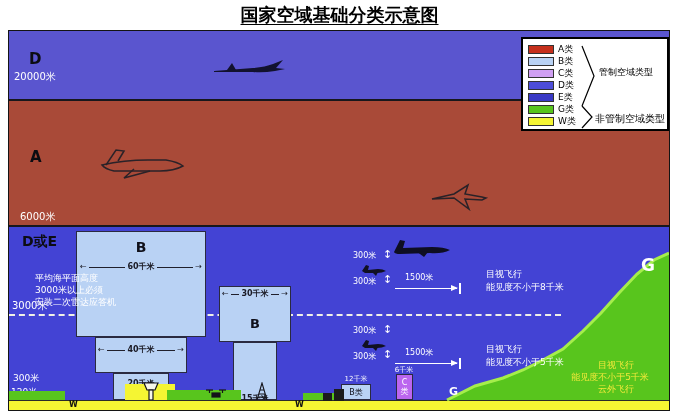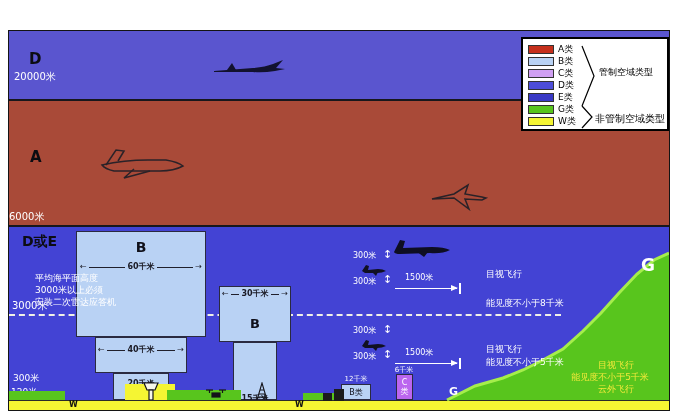--- a/index.html
+++ b/index.html
@@ -30,35 +30,36 @@
   #legend{position:absolute;left:512px;top:6px;width:148px;height:94px;background:#fff;border:2px solid #000;box-sizing:border-box;}
   .legend-row{position:absolute;left:5px;display:flex;align-items:center;gap:4px;height:12px;}
   .swatch{width:26px;height:9px;border:1px solid #333;box-sizing:border-box;}
   .legend-label{font-size:9px;color:#000;line-height:1;}
   .legend-group{position:absolute;color:#000;line-height:1;}
 </style>
 </head>
 <body>
 
 <div id="canvas">
+  <div id="title">国家空域基础分类示意图</div>
 
   <div id="frame">
 
     <div class="band" style="top: 0px; height: 68px; background-color: rgb(90, 85, 207);"></div>
     <div class="hline" style="top:68px;"></div>
     <div class="band" style="top: 70px; height: 124px; background-color: rgb(169, 74, 56);"></div>
     <div class="hline" style="top:194px;"></div>
     <div class="band" style="top: 196px; height: 183px; background-color: rgb(67, 67, 212);"></div>
 
     <div class="abs" style="left:0;top:283px;width:552px;border-top:2px dashed #f0f0e6;"></div>
 
     <div class="lbl band-label" style="left:20px;top:20px;">D</div>
     <div class="lbl alt" style="left:5px;top:40px;">20000米</div>
     <div class="lbl band-label" style="left:21px;top:118px;">A</div>
-    <div class="lbl alt" style="left:0;top:180px;">6000米</div>
+    <div class="lbl alt" style="left:11px;top:180px;">6000米</div>
     <div class="lbl band-label" style="left:13px;top:202px;font-size:14px;">D或E</div>
     <div class="lbl alt" style="left:3px;top:269px;">3000米</div>
     <div class="lbl alt-sm" style="left:4px;top:342px;">300米</div>
     <div class="lbl alt-sm" style="left:2px;top:356px;">120米</div>
 
     <div class="tower" style="left: 67px; top: 200px; width: 130px; height: 106px; background-color: rgb(185, 210, 244);"></div>
     <div class="tower" style="left: 86px; top: 306px; width: 92px; height: 36px; background-color: rgb(185, 210, 244);"></div>
     <div class="tower" style="left: 104px; top: 342px; width: 56px; height: 27px; background-color: rgb(185, 210, 244);"></div>
     <div class="lbl" style="left:67px;top:208px;width:130px;text-align:center;font-size:14px;font-weight:bold;color:#10101a;">B</div>
     <div class="wlabel" style="left:71px;top:232px;width:122px;">
@@ -182,21 +183,21 @@
     <div class="varrow" style="left:374px;top:218px;">↕</div>
     <div class="varrow" style="left:374px;top:243px;">↕</div>
     <div class="vfr-sep" style="left:344px;top:247px;">300米</div>
     <div class="vfr-sep" style="left:396px;top:243px;">1500米</div>
     <div class="abs" style="left:386px;top:252px;width:68px;height:11px;">
       <div style="position:absolute;left:0;top:5px;width:62px;height:1px;background:#fff;"></div>
       <div style="position:absolute;left:56px;top:2px;width:0;height:0;border-left:7px solid #fff;border-top:3.5px solid transparent;border-bottom:3.5px solid transparent;"></div>
       <div style="position:absolute;left:64px;top:0;width:2px;height:11px;background:#fff;"></div>
     </div>
     <div class="vfr-text" style="left:477px;top:239px;">目视飞行</div>
-    <div class="vfr-text" style="left:477px;top:268px;">能见度不小于8千米</div>
+    <div class="vfr-text" style="left:477px;top:252px;">能见度不小于8千米</div>
 
     <div class="vfr-sep" style="left:344px;top:296px;">300米</div>
     <div class="varrow" style="left:374px;top:293px;">↕</div>
     <div class="varrow" style="left:374px;top:318px;">↕</div>
     <div class="vfr-sep" style="left:344px;top:322px;">300米</div>
     <div class="vfr-sep" style="left:396px;top:318px;">1500米</div>
     <div class="abs" style="left:386px;top:327px;width:68px;height:11px;">
       <div style="position:absolute;left:0;top:5px;width:62px;height:1px;background:#fff;"></div>
       <div style="position:absolute;left:56px;top:2px;width:0;height:0;border-left:7px solid #fff;border-top:3.5px solid transparent;border-bottom:3.5px solid transparent;"></div>
       <div style="position:absolute;left:64px;top:0;width:2px;height:11px;background:#fff;"></div>

